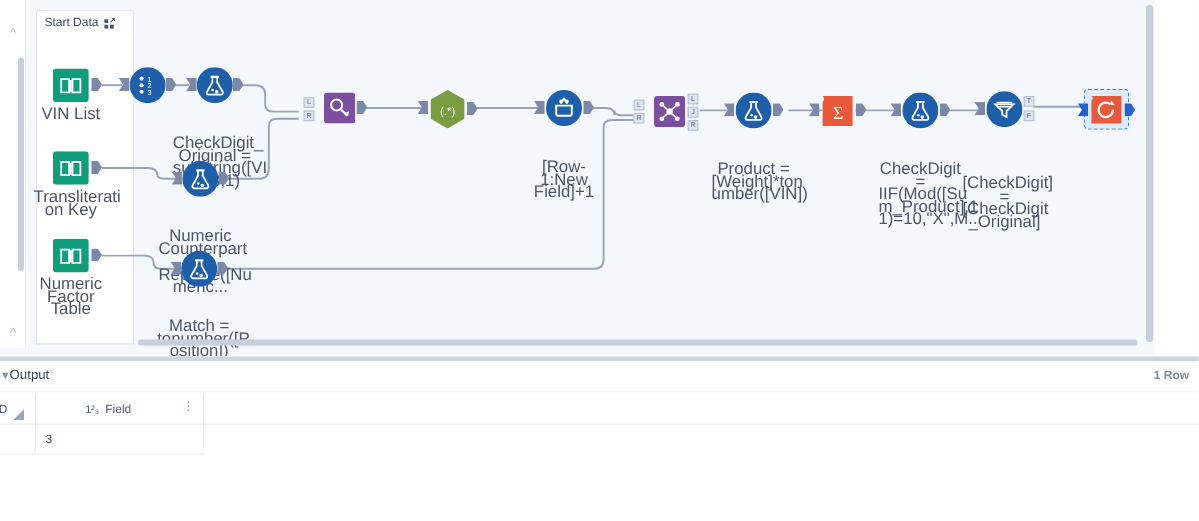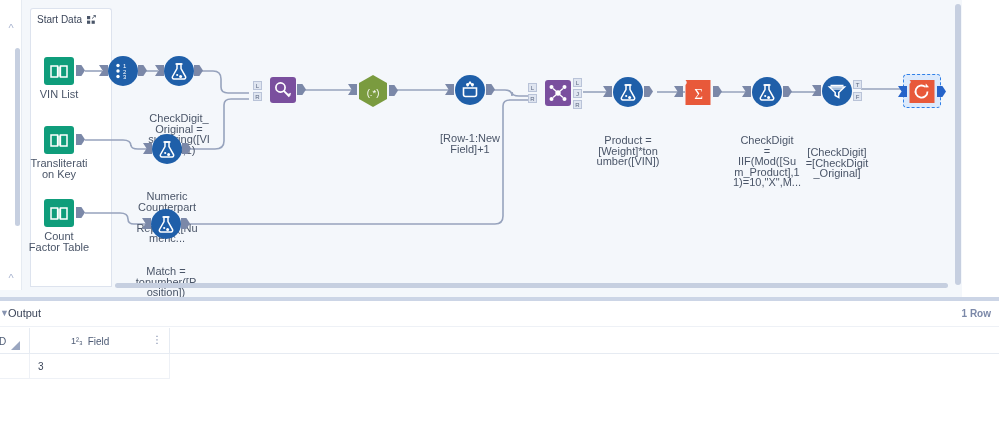--- a/index.html
+++ b/index.html
@@ -71,21 +71,21 @@
     background: #ffffff;
   }
 
   
   .node { position: absolute; }
   .node .glyph {
     position: absolute; left: 0; top: 0;
     display: flex; align-items: center; justify-content: center;
   }
   .node-label {
-    position: absolute; text-align: center; font-size: 11px; line-height: 10.5px;
+    position: absolute; text-align: center; font-size: 14px; line-height: 10.5px;
     color: #4a5568; width: 62px; left: -16px;
   }
   .node-label.w70 { width: 70px; left: -20px; margin-top: 24px; }
 
   
   .anchor-out {
     position: absolute; width: 9px; height: 11px; background: #7b88a8;
     clip-path: polygon(0 0, 60% 0, 100% 50%, 60% 100%, 0 100%);
   }
   .anchor-in {
@@ -255,21 +255,21 @@
 
       <div class="node" style="left:44px; top:199px;">
         <div class="glyph">
           <svg width="30" height="28" viewBox="0 0 30 28">
             <rect x="0" y="0" width="30" height="28" rx="3" fill="#0f9d7b"></rect>
             <path d="M7 9 h6.6 v11 h-6.6 z M16.4 9 h6.6 v11 h-6.6 z" fill="none" stroke="#ffffff" stroke-width="1.5"></path>
             <path d="M15 9.6 v10.2" stroke="#ffffff" stroke-width="1.5"></path>
           </svg>
         </div>
         <div class="anchor-out" style="left:32px; top:8px;"></div>
-        <div class="node-label" style="top:32px;">Count
+        <div class="node-label" style="top:32px;">Numeric
 Factor Table</div>
       </div>
 
       <div class="node" style="left:108px; top:56px;">
         <div class="glyph">
           <svg width="30" height="30" viewBox="0 0 30 30">
             <circle cx="15" cy="15" r="15" fill="#1f5fa9"></circle>
             <circle cx="10" cy="9.5" r="1.7" fill="#fff"></circle>
             <circle cx="10" cy="15" r="1.7" fill="#fff"></circle>
             <circle cx="10" cy="20.5" r="1.7" fill="#fff"></circle>

